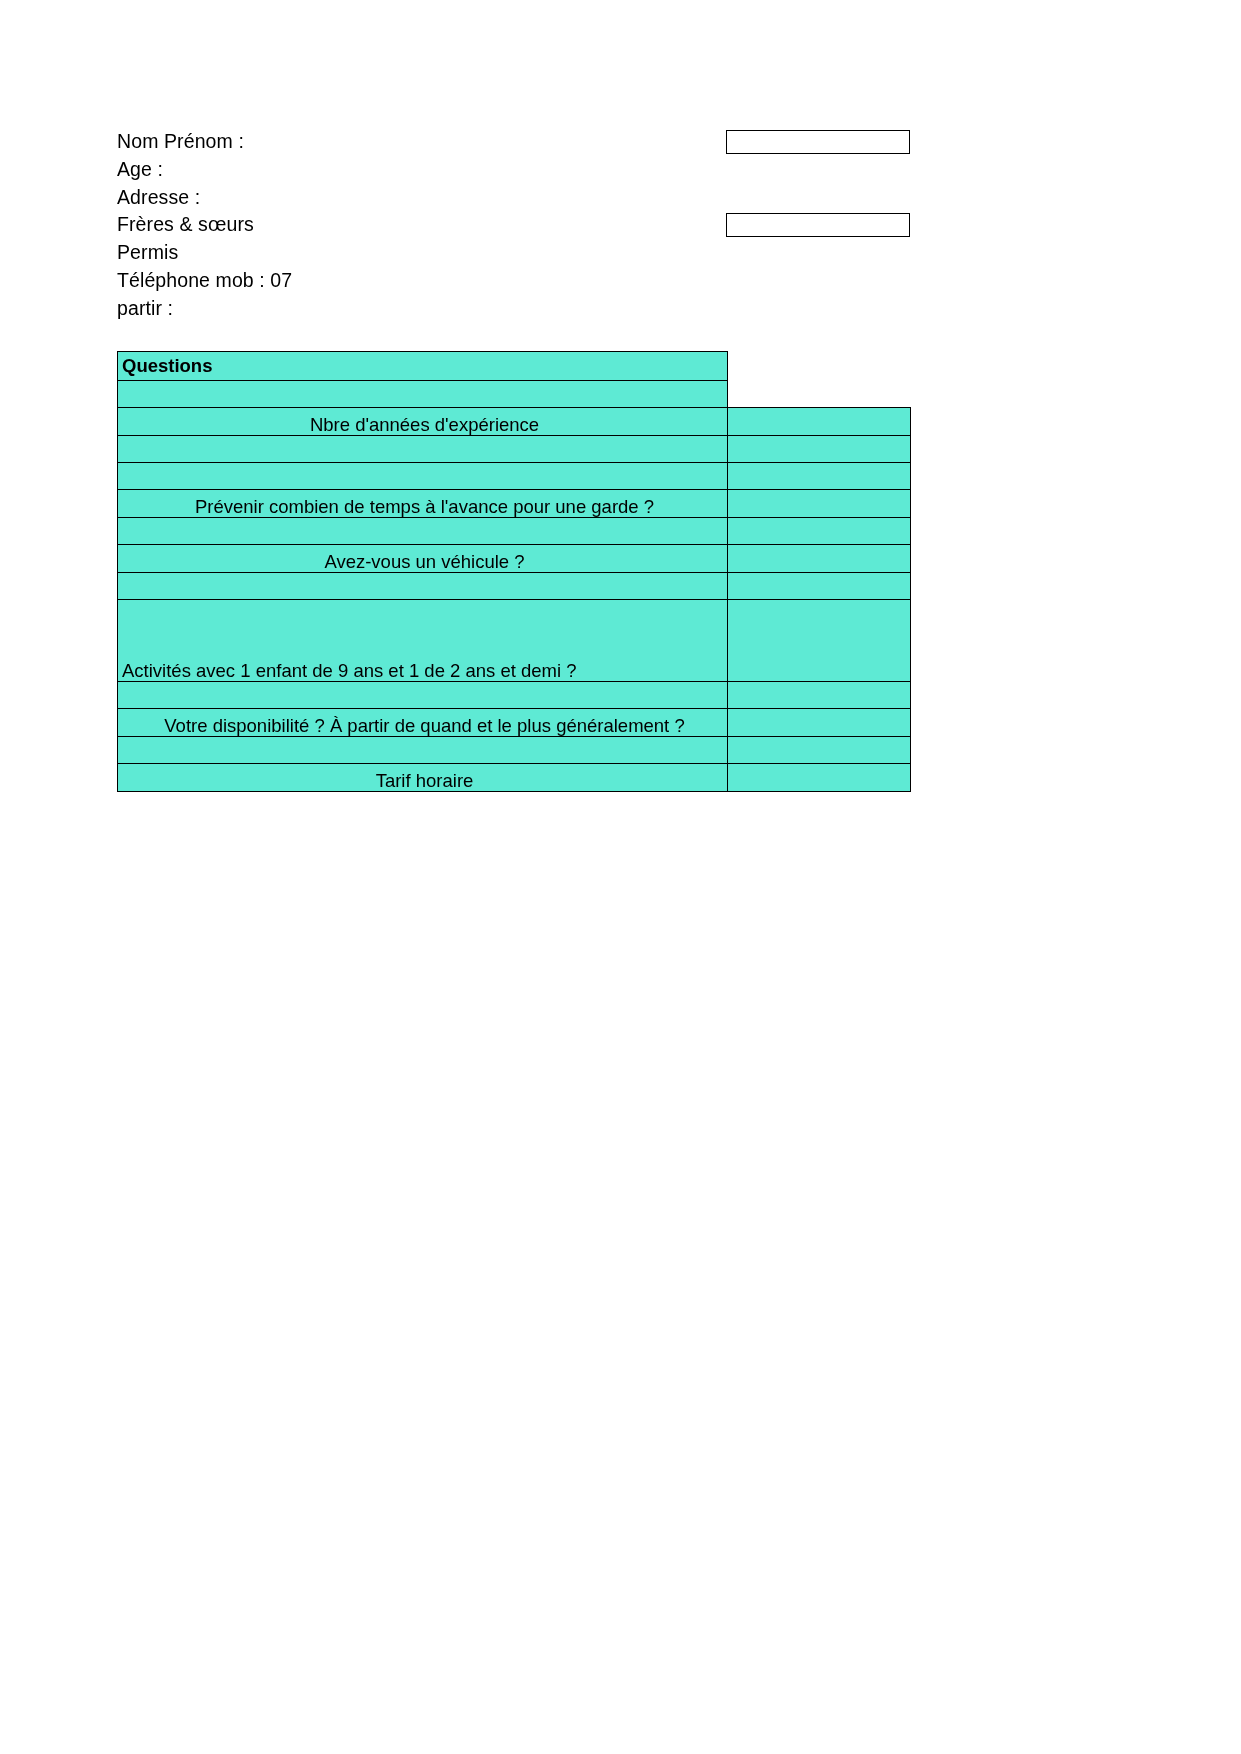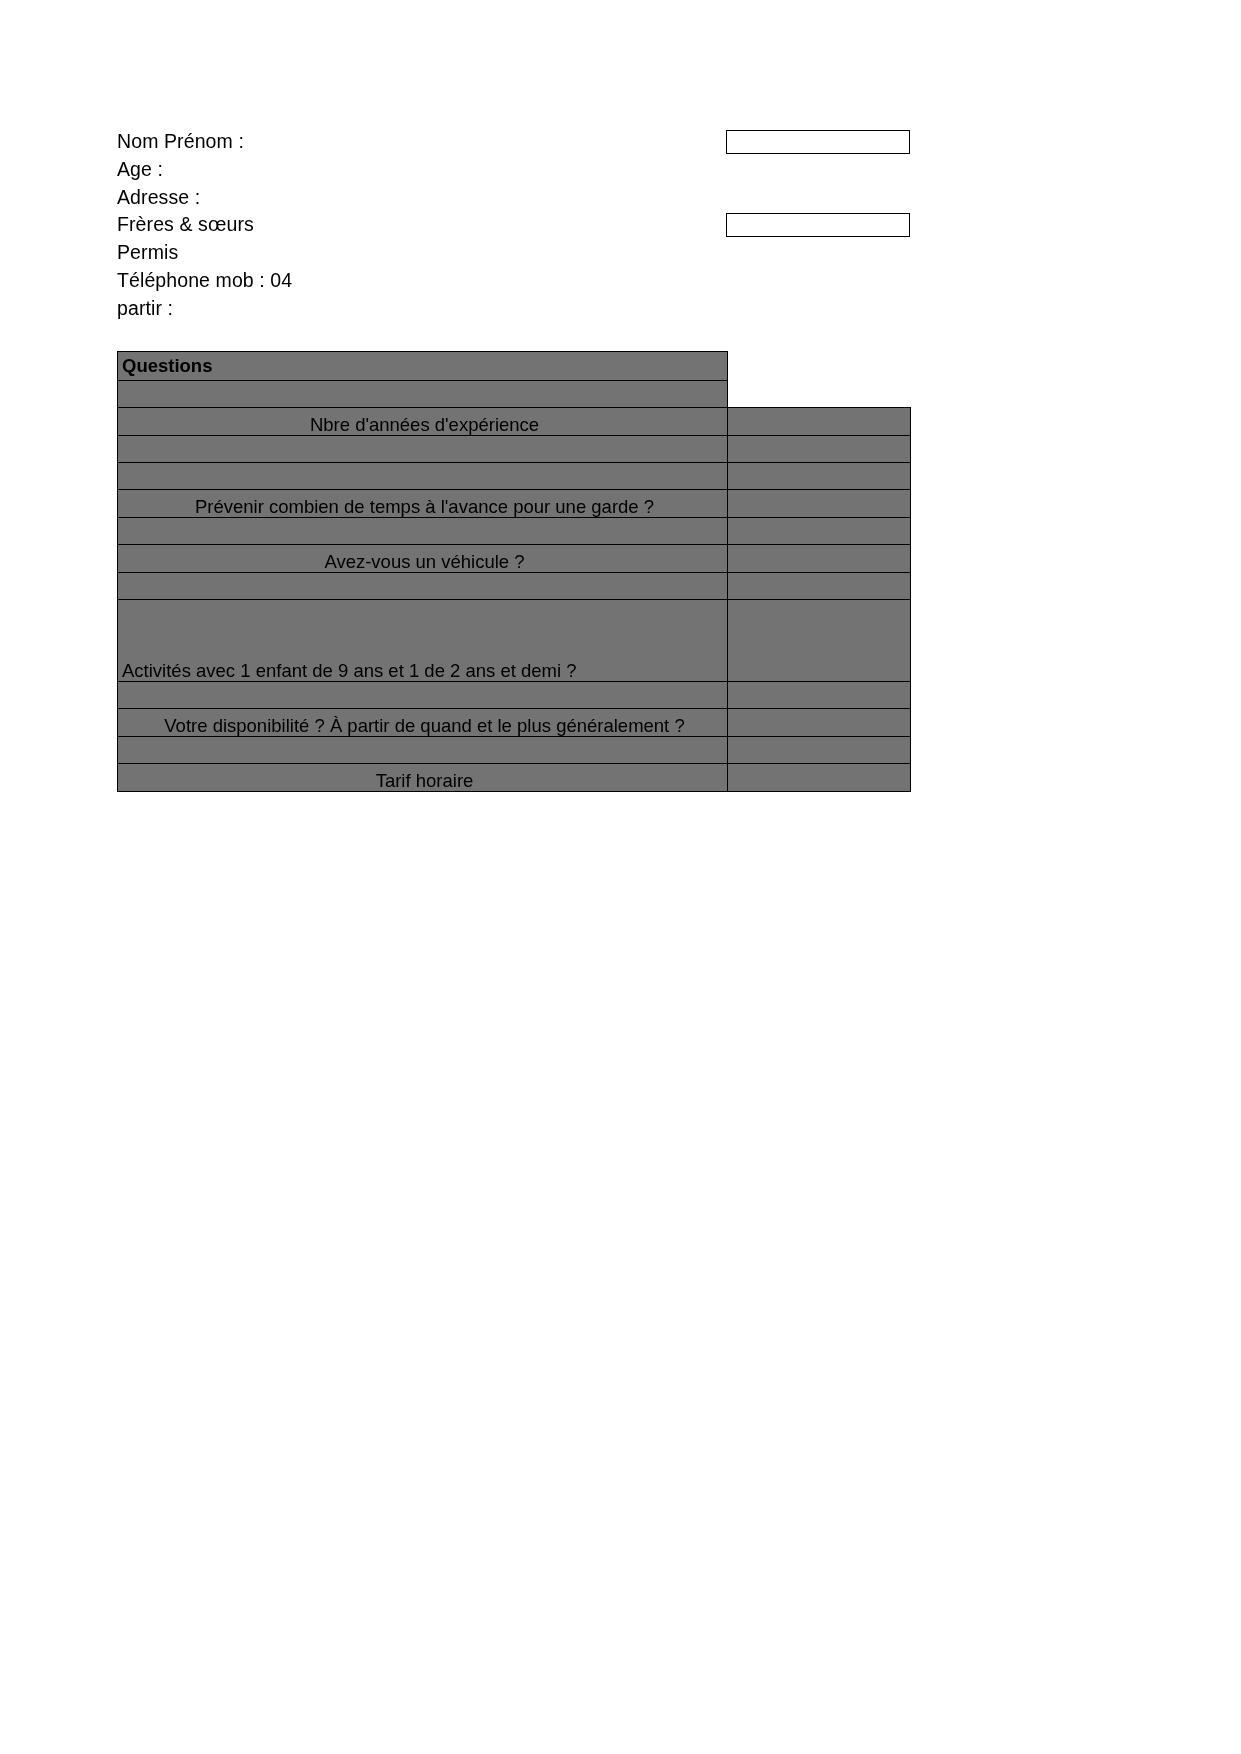--- a/index.html
+++ b/index.html
@@ -68,21 +68,21 @@
   .qtable col.c-answer   { width: 183px; }
 
   .qtable td {
     border: 1.4px solid #000000;
     padding: 0 0 0 4px;
     font-size: 18.5px;
     line-height: 1.15;
     color: #000000;
     vertical-align: bottom;
     white-space: nowrap;
-    background: #737373;
+    background: #5eead4;
     box-sizing: border-box;
   }
   .qtable td.no-cell {
     border: none;
     background: transparent;
   }
   .qtable td.head {
     font-weight: bold;
     height: 29px;
     vertical-align: middle;
@@ -105,21 +105,21 @@
 <body>
 
 <div class="page">
 
   <div class="header-block">
     <div class="header-line">Nom Prénom :</div>
     <div class="header-line">Age :</div>
     <div class="header-line">Adresse :</div>
     <div class="header-line">Frères &amp; sœurs</div>
     <div class="header-line">Permis</div>
-    <div class="header-line">Téléphone mob : 04</div>
+    <div class="header-line">Téléphone mob : 07</div>
     <div class="header-line">partir :</div>
   </div>
 
   <div class="float-box box-1"></div>
   <div class="float-box box-2"></div>
 
   <table class="qtable">
     <colgroup>
       <col class="c-question">
       <col class="c-answer">

